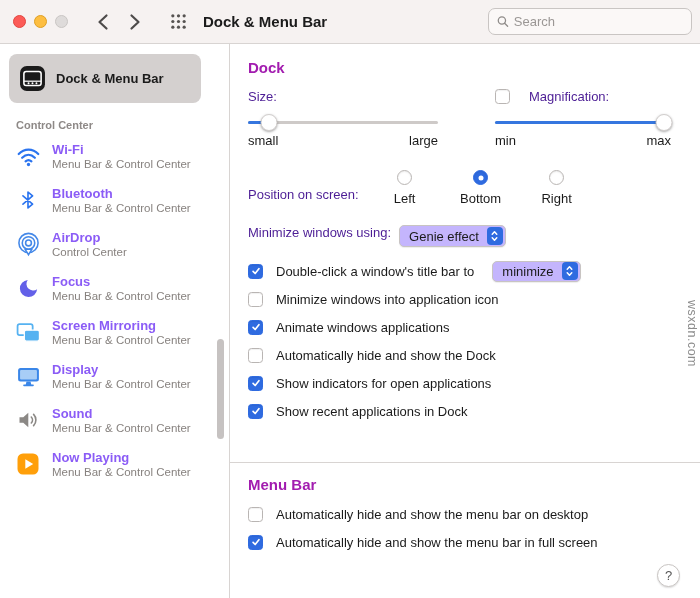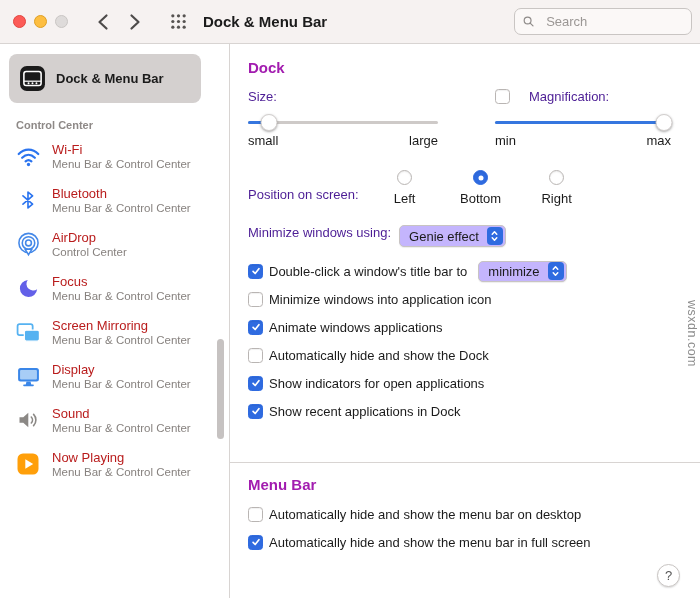--- a/index.html
+++ b/index.html
@@ -11,36 +11,36 @@
   .traffic{display:flex;gap:8px;margin-left:13px}
   .light{width:13px;height:13px;border-radius:50%;display:inline-block}
   .light.red{background:#fc5b57;border:1px solid #e2463f}
   .light.yellow{background:#fdbe41;border:1px solid #dfa023}
   .light.gray{background:#dedbda;border:1px solid #c9c6c4}
   .navbtn{background:none;border:none;padding:2px;display:flex;align-items:center;cursor:pointer}
   .navbtn.back{margin-left:26px}
   .navbtn.fwd{margin-left:14px}
   .gridbtn{background:none;border:none;margin-left:26px;display:flex;align-items:center;cursor:pointer}
   .wtitle{font-size:15px;font-weight:700;margin-left:16px;color:#1b1b1b}
-  .search{margin-left:auto;margin-right:8px;width:178px;height:27px;border:1px solid #c9c5c3;border-radius:7px;background:#fbf8f7;display:flex;align-items:center;padding:0 8px;gap:12px}
+  .search{margin-left:auto;margin-right:8px;width:204px;height:27px;border:1px solid #c9c5c3;border-radius:7px;background:#fbf8f7;display:flex;align-items:center;padding:0 8px;gap:5px}
   .search input{border:none;outline:none;background:transparent;font-size:13px;width:100%;color:#333}
   .search input::placeholder{color:#9b9795}
 
   
   .mainarea{position:absolute;top:44px;left:0;right:0;bottom:0;display:flex}
   .sidebar{width:230px;flex:0 0 230px;border-right:1px solid #d8d4d2;background:#fff;position:relative;overflow:hidden}
   .content{flex:1;position:relative;background:#fff}
 
   
   .selected-row{margin:10px 28px 4px 9px;background:#d4d0cf;border-radius:8px;display:flex;align-items:center;gap:10px;padding:11px 10px;cursor:pointer}
   .selected-row .name{font-size:13px;font-weight:700}
   .section-hdr{font-size:11px;font-weight:700;color:#8e8987;margin:16px 0 3px 16px}
   .side-item{display:flex;align-items:center;gap:11px;padding:8px 10px 8px 15px;cursor:pointer}
   .side-item .ic{width:26px;height:26px;flex:0 0 26px;display:flex;align-items:center;justify-content:center}
-  .side-item .name{font-size:13px;font-weight:400;color:#b91c1c}
+  .side-item .name{font-size:13px;font-weight:700;color:#8b5cf6}
   .side-item .sub{font-size:11.5px;color:#87827f;margin-top:1px}
   .side-scrollbar{position:absolute;right:5px;top:295px;width:7px;height:100px;border-radius:4px;background:#c6c2c1}
 
   
   .dock-section{padding:15px 16px 0 18px}
   h2.sec{font-size:15px;font-weight:700;color:#a21caf}
   .lbl{font-size:13px;color:#4c1d95}
   .sliders-row{display:flex;margin-top:13px}
   .size-col{width:190px}
   .mag-col{width:176px;margin-left:57px}
@@ -58,21 +58,21 @@
   .radio{width:15px;height:15px;border-radius:50%;background:#fff;border:1px solid #b9b5b3;box-shadow:inset 0 1px 1.5px rgba(0,0,0,.08);position:relative}
   .radio.checked{background:#2f6be0;border-color:#2f6be0}
   .radio.checked::after{content:"";position:absolute;left:50%;top:50%;transform:translate(-50%,-50%);width:5px;height:5px;border-radius:50%;background:#fff}
   .radio-opt .olbl{font-size:13px;margin-top:6px}
 
   .min-row{display:flex;align-items:flex-start;margin-top:19px}
   .popup{display:inline-flex;align-items:center;background:#c4b5fd;border:1px solid #c8c4c2;border-radius:5px;height:22px;padding-left:9px;font-size:13px;box-shadow:0 1px 1px rgba(0,0,0,.07);margin-left:8px;cursor:pointer}
   .popup .stepper{width:16px;height:18px;background:#2f6be0;border-radius:4px;margin:0 2px 0 8px;display:flex;align-items:center;justify-content:center}
 
   .chk-list{margin-top:15px}
-  .chk-row{display:flex;align-items:center;gap:6px;margin-bottom:10px;height:18px;cursor:default}
+  .chk-row{display:flex;align-items:center;gap:13px;margin-bottom:10px;height:18px;cursor:default}
   .chk-row .clbl{font-size:13px}
   .cbox{width:15px;height:15px;border-radius:3.5px;background:#fff;border:1px solid #b9b5b3;display:inline-flex;align-items:center;justify-content:center;flex:0 0 15px;box-shadow:inset 0 1px 1px rgba(0,0,0,.06);cursor:pointer}
   .cbox svg{display:none}
   .cbox.checked{background:#2f6be0;border-color:#2f6be0}
   .cbox.checked svg{display:block}
   .chk-row .popup{margin-left:5px;height:21px}
 
   .divider{border-top:1px solid #d8d4d2;margin-top:42px}
   .menubar-section{padding:13px 16px 0 18px}
   .menubar-section .chk-list{margin-top:12px}

